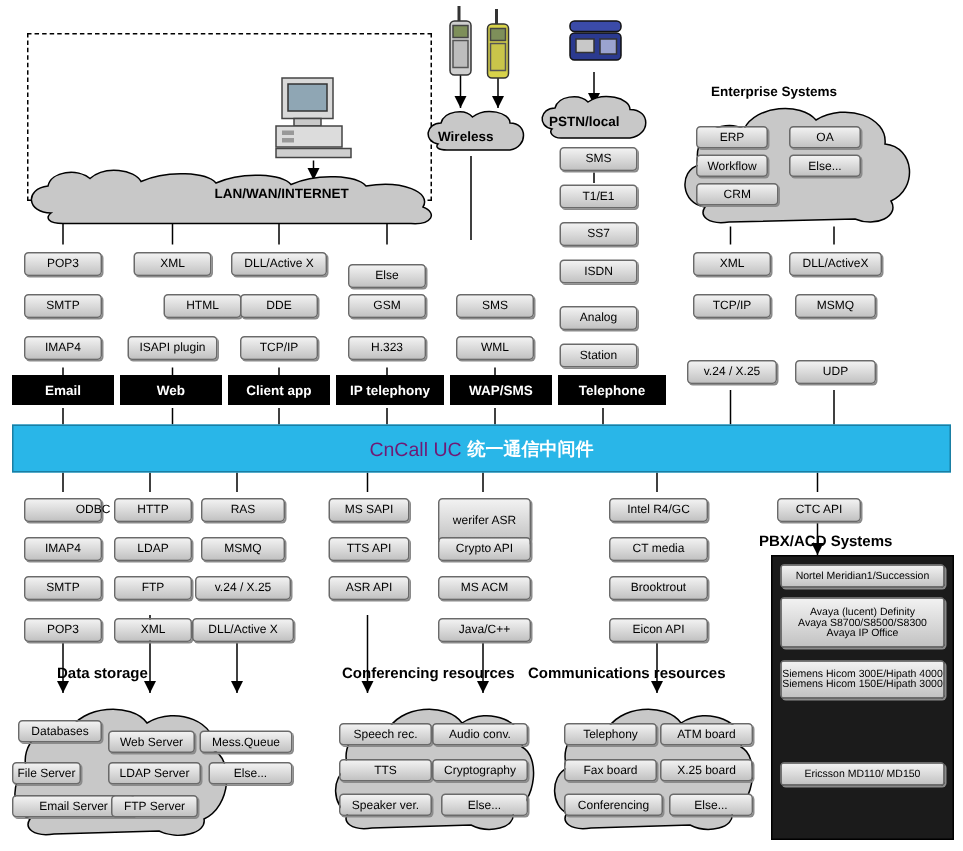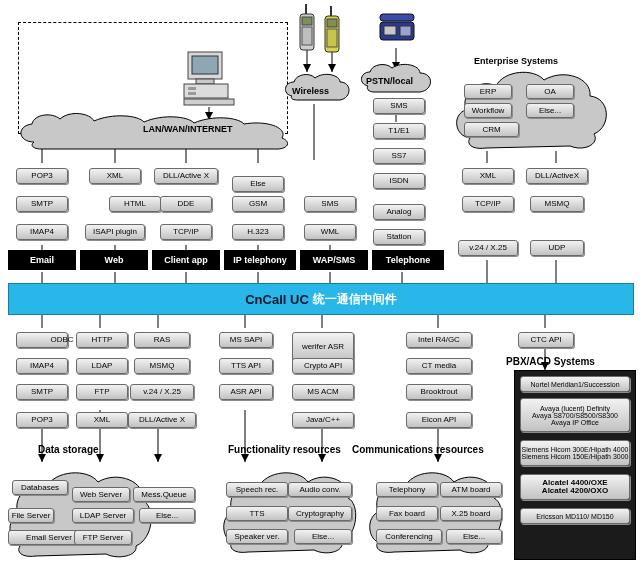--- a/index.html
+++ b/index.html
@@ -20,21 +20,21 @@
     display:flex;align-items:center;justify-content:center;
     font-size:9px;font-weight:bold;
   }
   .cloud{position:absolute;}
   .clbl{position:absolute;font-size:9px;font-weight:bold;color:#000;}
   .dashframe{border:1px dashed #000;}
   .mid{
     background:#29b6e8;border:1px solid #1a7ea3;
     display:flex;align-items:center;justify-content:center;gap:4px;
   }
-  .mid .m1{color:#0f172a;font-weight:bold;font-size:13px;}
+  .mid .m1{color:#701a75;font-weight:normal;font-size:13px;}
   .mid .m2{color:#ffffff;font-weight:bold;font-size:12px;}
   .sect{font-size:10px;font-weight:bold;}
   svg.lines{position:absolute;left:0;top:0;width:642px;height:567px;pointer-events:none;}
 </style>
 </head>
 <body>
 
 <div id="root">
 
   <svg class="lines">
@@ -251,21 +251,21 @@
   <div class="abs pill" style="left:406px;top:332px;width:66px;height:16px;">Intel R4/GC</div>
   <div class="abs pill" style="left:406px;top:358px;width:66px;height:16px;">CT media</div>
   <div class="abs pill" style="left:406px;top:384px;width:66px;height:16px;">Brooktrout</div>
   <div class="abs pill" style="left:406px;top:412px;width:66px;height:16px;">Eicon API</div>
 
   <div class="abs pill" style="left:518px;top:332px;width:56px;height:16px;">CTC API</div>
 
   <div class="abs sect" style="left:506px;top:356px;">PBX/ACD Systems</div>
 
   <div class="abs sect" style="left:38px;top:444px;">Data storage</div>
-  <div class="abs sect" style="left:228px;top:444px;">Functionality resources</div>
+  <div class="abs sect" style="left:228px;top:444px;">Conferencing resources</div>
   <div class="abs sect" style="left:352px;top:444px;">Communications resources</div>
 
   <div class="cloud" style="left:6px;top:462px;width:150px;height:100px;">
     <svg width="150" height="100" viewBox="0 0 150 100">
       <path d="M14,84 C2,80 0,58 12,52 C6,34 24,18 40,26 C48,8 82,6 92,20 C112,8 140,20 136,38 C150,44 148,76 130,84 C132,94 112,98 100,92 L30,94 C16,96 10,90 14,84 Z" fill="#c8c8c8" stroke="#000"></path>
     </svg>
   </div>
   <div class="abs pill" style="left:12px;top:480px;width:56px;height:15px;">Databases</div>
   <div class="abs pill" style="left:72px;top:487px;width:58px;height:15px;">Web Server</div>
   <div class="abs pill" style="left:133px;top:487px;width:62px;height:15px;">Mess.Queue</div>
@@ -299,17 +299,15 @@
   <div class="abs pill" style="left:376px;top:529px;width:66px;height:15px;">Conferencing</div>
   <div class="abs pill" style="left:446px;top:529px;width:56px;height:15px;">Else...</div>
 
   <div class="abs" style="left:514px;top:370px;width:122px;height:190px;background:#1b1b1b;border:1px solid #000;"></div>
   <div class="abs pill" style="left:520px;top:376px;width:110px;height:16px;font-size:7px;">Nortel Meridian1/Succession</div>
   <div class="abs pill" style="left:520px;top:398px;width:110px;height:34px;font-size:7px;white-space:pre-line;">Avaya (lucent) Definity
 Avaya S8700/S8500/S8300
 Avaya IP Office</div>
   <div class="abs pill" style="left:520px;top:440px;width:110px;height:26px;font-size:7px;white-space:pre-line;">Siemens Hicom 300E/Hipath 4000
 Siemens Hicom 150E/Hipath 3000</div>
-  <div class="abs pill" style="left:520px;top:474px;width:110px;height:26px;font-size:8px;white-space:pre-line;font-weight:bold;">Alcatel 4400/OXE
-Alcatel 4200/OXO</div>
   <div class="abs pill" style="left:520px;top:508px;width:110px;height:16px;font-size:7px;">Ericsson MD110/ MD150</div>
 
 </div>
 
 </body></html>

